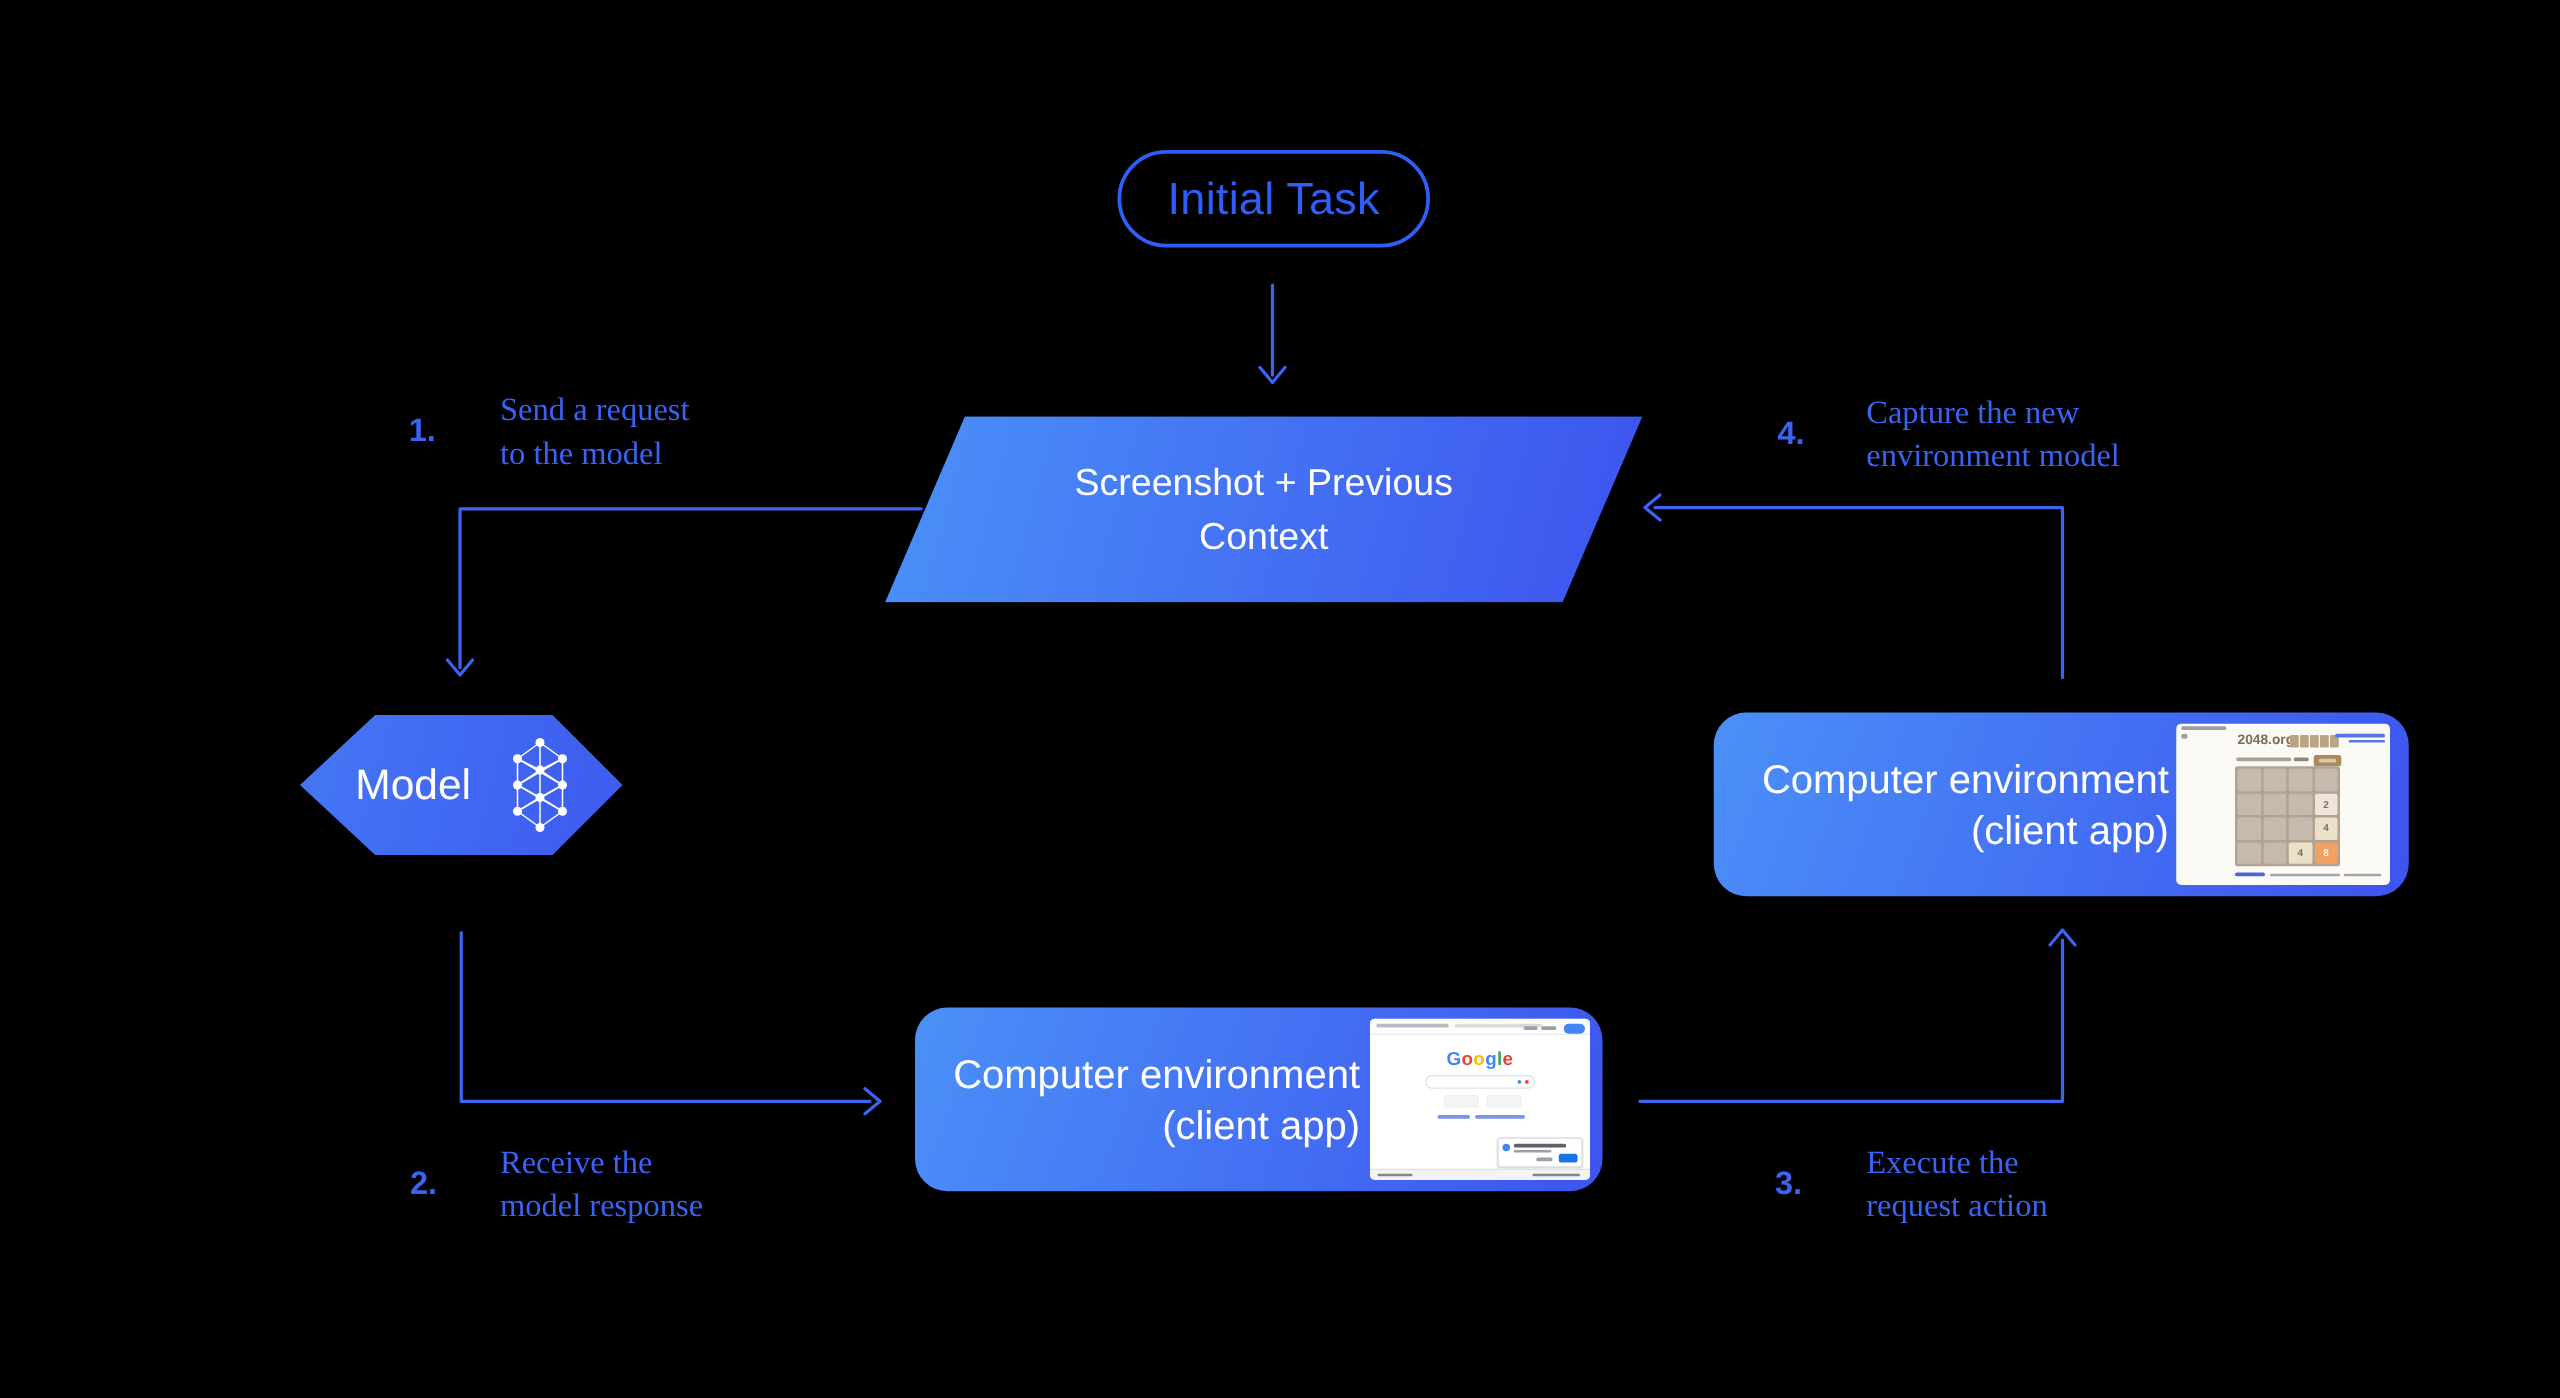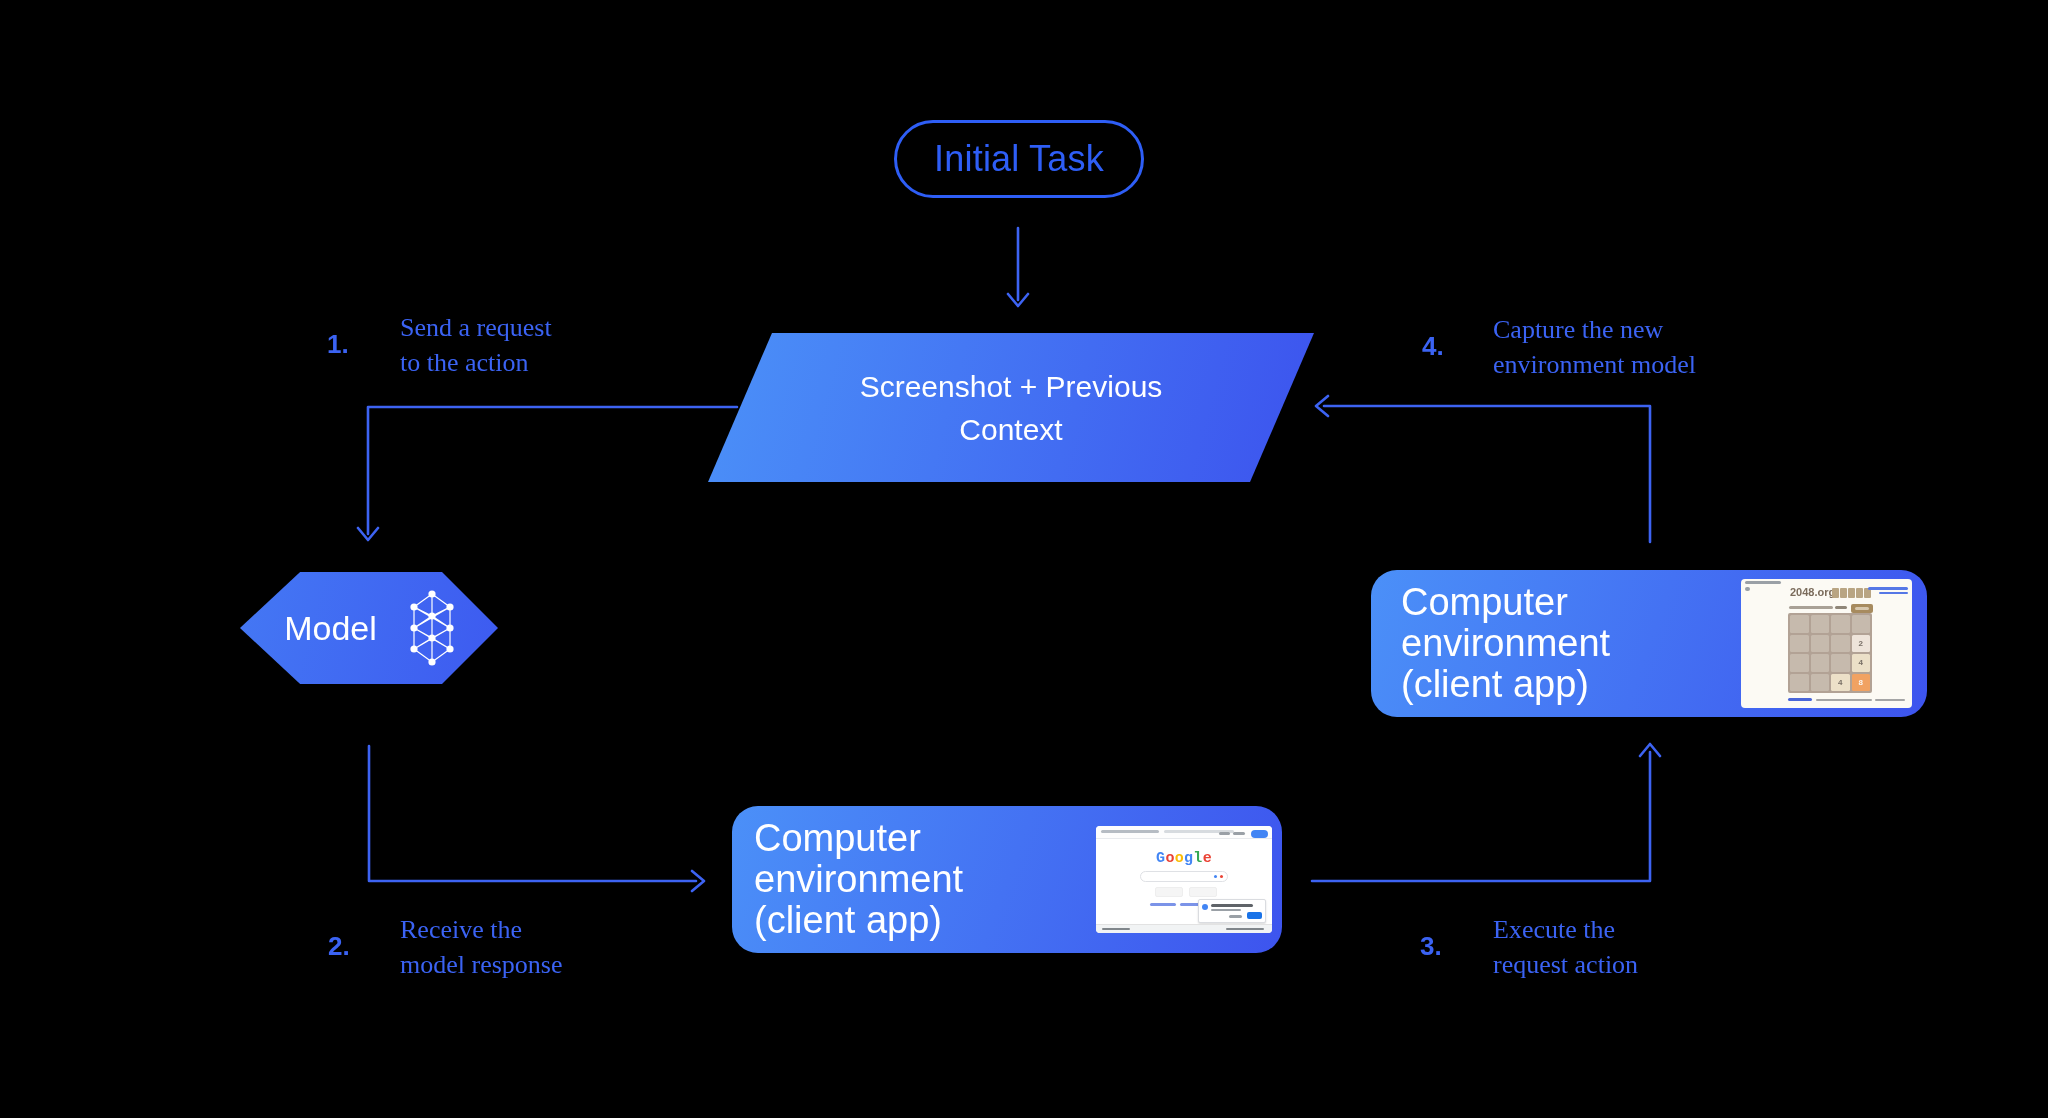--- a/index.html
+++ b/index.html
@@ -28,32 +28,32 @@
         clip-path:polygon(0 50%,23.3% 0,78.3% 0,100% 50%,78.3% 100%,23.3% 100%);
         background:linear-gradient(105deg,#4478f4 0%,#3d5af0 100%);
         display:flex;align-items:center;justify-content:center;gap:33px;}
   .hexa .lbl{color:#fff;font-size:34px;font-weight:400;}
 
   
   .envbox{border-radius:26px;background:linear-gradient(110deg,#4b90f8 0%,#3d54ee 100%);
           display:flex;align-items:center;box-sizing:border-box;}
   .env-bottom{left:732px;top:806px;width:550px;height:147px;padding:0 10px 0 22px;}
   .env-right{left:1371px;top:570px;width:556px;height:147px;padding:0 15px 0 30px;}
-  .envtxt{color:#fff;font-size:38px;line-height:41px;text-align:left;width:334px;}
+  .envtxt{color:#fff;font-size:32px;line-height:41px;text-align:right;width:334px;}
 
   
   .stepnum{color:#3b63f3;font-size:26px;font-weight:600;}
   .steptxt{color:#3b63f3;font-size:26px;font-weight:500;line-height:35px;font-family:Liberation Serif, serif;}
 
   
   .thumb{position:relative;background:#fff;border-radius:4px;overflow:hidden;filter:blur(.45px);flex:none;}
   .bar{position:absolute;border-radius:2px;}
 
   
-  .g-thumb{width:176px;height:107px;margin-left:auto;font-family:Liberation Mono, monospace;}
+  .g-thumb{width:176px;height:129px;margin-left:auto;}
   .g-chrome{position:absolute;left:0;top:0;width:100%;height:12px;background:#fdfdfd;border-bottom:1px solid #e8eaed;}
   .g-logo{position:absolute;left:0;right:0;top:24px;text-align:center;font-size:15px;font-weight:700;letter-spacing:.3px;}
   .gl0,.gl3{color:#4285F4}.gl1,.gl5{color:#EA4335}.gl2{color:#FBBC05}.gl4{color:#34A853}
   .g-search{position:absolute;left:44px;top:45px;width:86px;height:9px;border:1px solid #dfe1e5;border-radius:6px;background:#fff;}
   .g-btn{position:absolute;top:61px;width:26px;height:8px;background:#f5f5f5;border:1px solid #eeeeee;border-radius:2px;}
   .g-signin{position:absolute;right:4px;top:4px;width:17px;height:8px;border-radius:4px;background:#4285f4;}
   .g-dialog{position:absolute;right:6px;bottom:10px;width:66px;height:22px;background:#fff;border:1px solid #dadce0;border-radius:2px;box-shadow:0 1px 2px rgba(0,0,0,.15);}
   .g-dialog-btn{position:absolute;right:3px;bottom:3px;width:15px;height:7px;border-radius:2px;background:#1a73e8;}
   .g-footer{position:absolute;left:0;right:0;bottom:0;height:8px;background:#f1f3f4;border-top:1px solid #e2e2e2;}
 
@@ -198,21 +198,21 @@
       </div>
       <div class="bar" style="left:47px;top:119px;width:24px;height:3px;background:#4a66d8"></div>
       <div class="bar" style="left:75px;top:119.5px;width:56px;height:2.5px;background:#a5a5a5"></div>
       <div class="bar" style="left:134px;top:119.5px;width:30px;height:2.5px;background:#a5a5a5"></div>
     </div>
   </div>
 
   <div class="abs stepnum" style="left:327px;top:329px">1.</div>
   <div class="abs steptxt" style="left:400px;top:310px">
     <div>Send a request</div>
-    <div>to the action</div>
+    <div>to the model</div>
   </div>
 
   <div class="abs stepnum" style="left:328px;top:931px">2.</div>
   <div class="abs steptxt" style="left:400px;top:912px">
     <div>Receive the</div>
     <div>model response</div>
   </div>
 
   <div class="abs stepnum" style="left:1420px;top:931px">3.</div>
   <div class="abs steptxt" style="left:1493px;top:912px">

